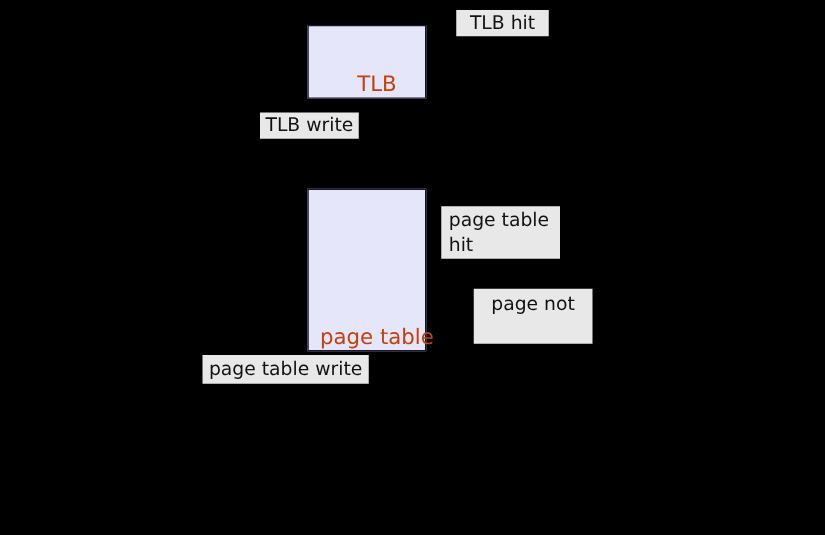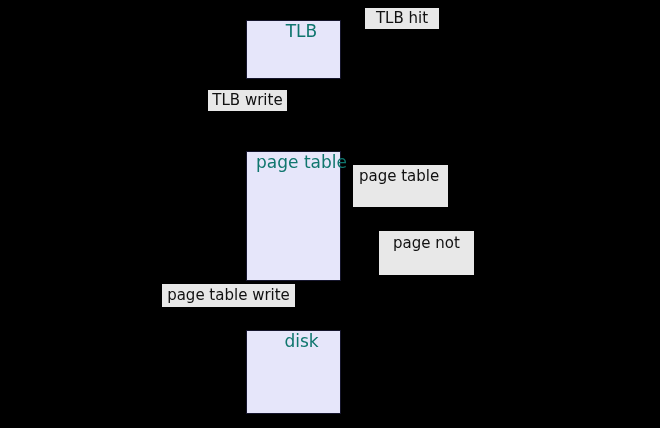--- a/index.html
+++ b/index.html
@@ -15,23 +15,23 @@
     overflow: hidden;
     font-family: "DejaVu Sans", sans-serif;
   }
   
   .node {
     position: absolute;
     background: #e6e6fa;
     border: 1px solid #16162d;
     box-sizing: border-box;
     display: flex;
-    align-items: flex-start;
+    align-items: flex-end;
     justify-content: center;
-    color: #0f766e;
+    color: #c2410c;
     font-size: 17px;
     white-space: nowrap;
     padding-left: 16px;
   }
   #node-tlb        { left: 246px; top: 20px;  width: 95px; height: 59px; }
   #node-page-table { left: 246px; top: 151px; width: 95px; height: 130px; }
   #node-disk       { left: 246px; top: 330px; width: 95px; height: 84px; }
 
   
   .elabel {
@@ -63,31 +63,29 @@
 <div class="stage">
 
   <div class="node" id="node-tlb">
     <span class="node-label">TLB</span>
   </div>
 
   <div class="node" id="node-page-table">
     <span class="node-label">page table</span>
   </div>
 
-  <div class="node" id="node-disk">
-    <span class="node-label">disk</span>
-  </div>
 
   <div class="elabel" id="label-tlb-hit">TLB hit</div>
 
 
   <div class="elabel" id="label-tlb-write">TLB write</div>
 
   <div class="elabel two-line" id="label-page-table-hit">
     <span class="line">page table</span>
+    <span class="line">hit</span>
   </div>
 
   <div class="elabel two-line" id="label-page-not-present">
     <span class="line">page not</span>
   </div>
 
   <div class="elabel" id="label-page-table-write">page table write</div>
 
 </div>
 

